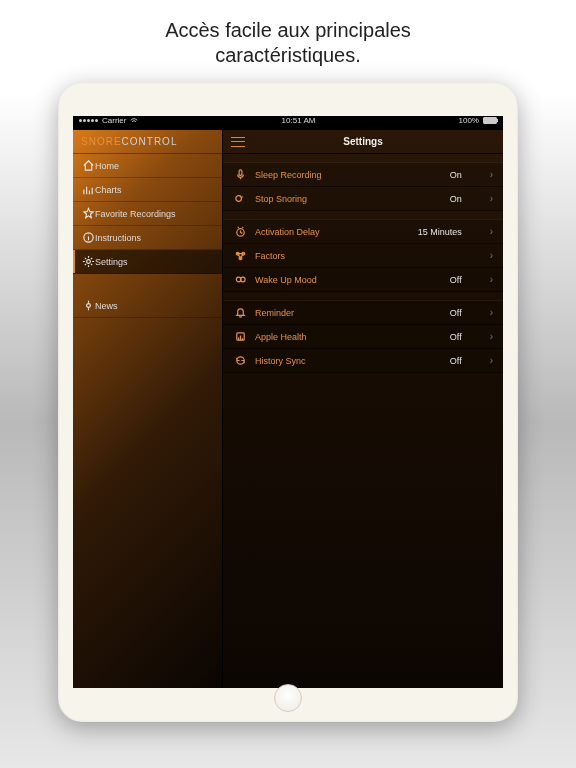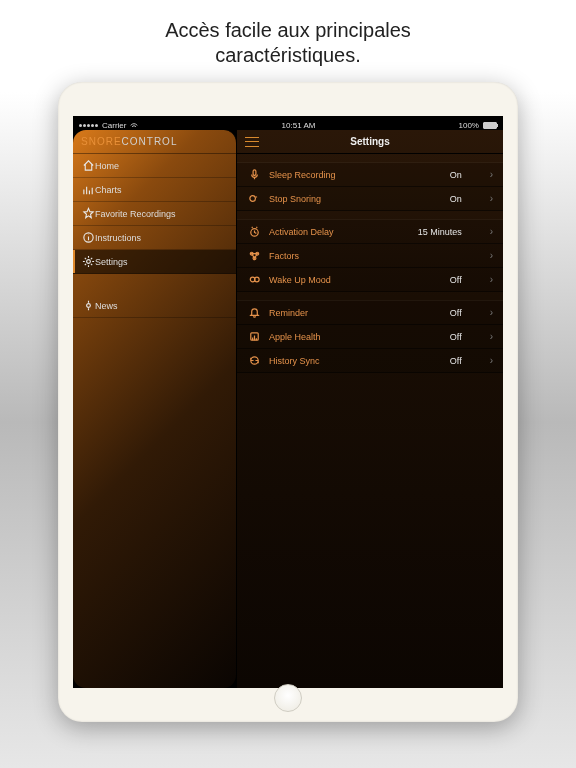--- a/index.html
+++ b/index.html
@@ -31,46 +31,45 @@
     background: radial-gradient(circle at 50% 40%, #fff, #ece9df);
   }
   .screen {
     width: 430px; height: 572px;
     background: #000;
     display: flex; flex-direction: column;
     overflow: hidden;
   }
   .statusbar {
     height: 14px;
-    display: flex; align-items: flex-end; justify-content: space-between;
+    display: flex; align-items: flex-start; justify-content: space-between;
     padding: 0 6px;
     font-size: 8px; color: #ddd;
     background: #000;
   }
   .statusbar .left, .statusbar .right { display: flex; align-items: center; gap: 4px; }
   .statusbar .sigdots { display: flex; gap: 1px; }
   .statusbar .sigdots span { width:3px;height:3px;border-radius:50%;background:#ccc; }
   .wifi { width:8px;height:8px;display:inline-block; }
   .battery {
     width: 14px; height: 7px; border: 1px solid #ccc; border-radius: 1px;
     position: relative;
   }
   .battery::after { content:''; position:absolute; right:-2px; top:1px; width:1px;height:3px;background:#ccc; }
   .battery .fill { position:absolute; left:0;top:0;bottom:0;width:100%;background:#ccc; }
 
   .app {
     flex: 1; display: flex;
     background: #000;
   }
   .sidebar {
-    width: 164px;
+    width: 150px;
     background: linear-gradient(135deg, #d97a1a 0%, #8a4a0e 18%, #311a06 55%, #0a0502 100%);
     display: flex; flex-direction: column;
     border-right: 1px solid #000;
-    border-radius: 13px;
   }
   .brand {
     height: 24px; display:flex; align-items:center;
     padding: 0 8px;
     font-size: 10px; letter-spacing: 1px;
     color: #e89038; font-weight: 500;
     border-bottom: 1px solid rgba(0,0,0,.4);
   }
   .brand .ctrl { color: #cfcfcf; font-weight: 300; }
   .menu { list-style: none; }

